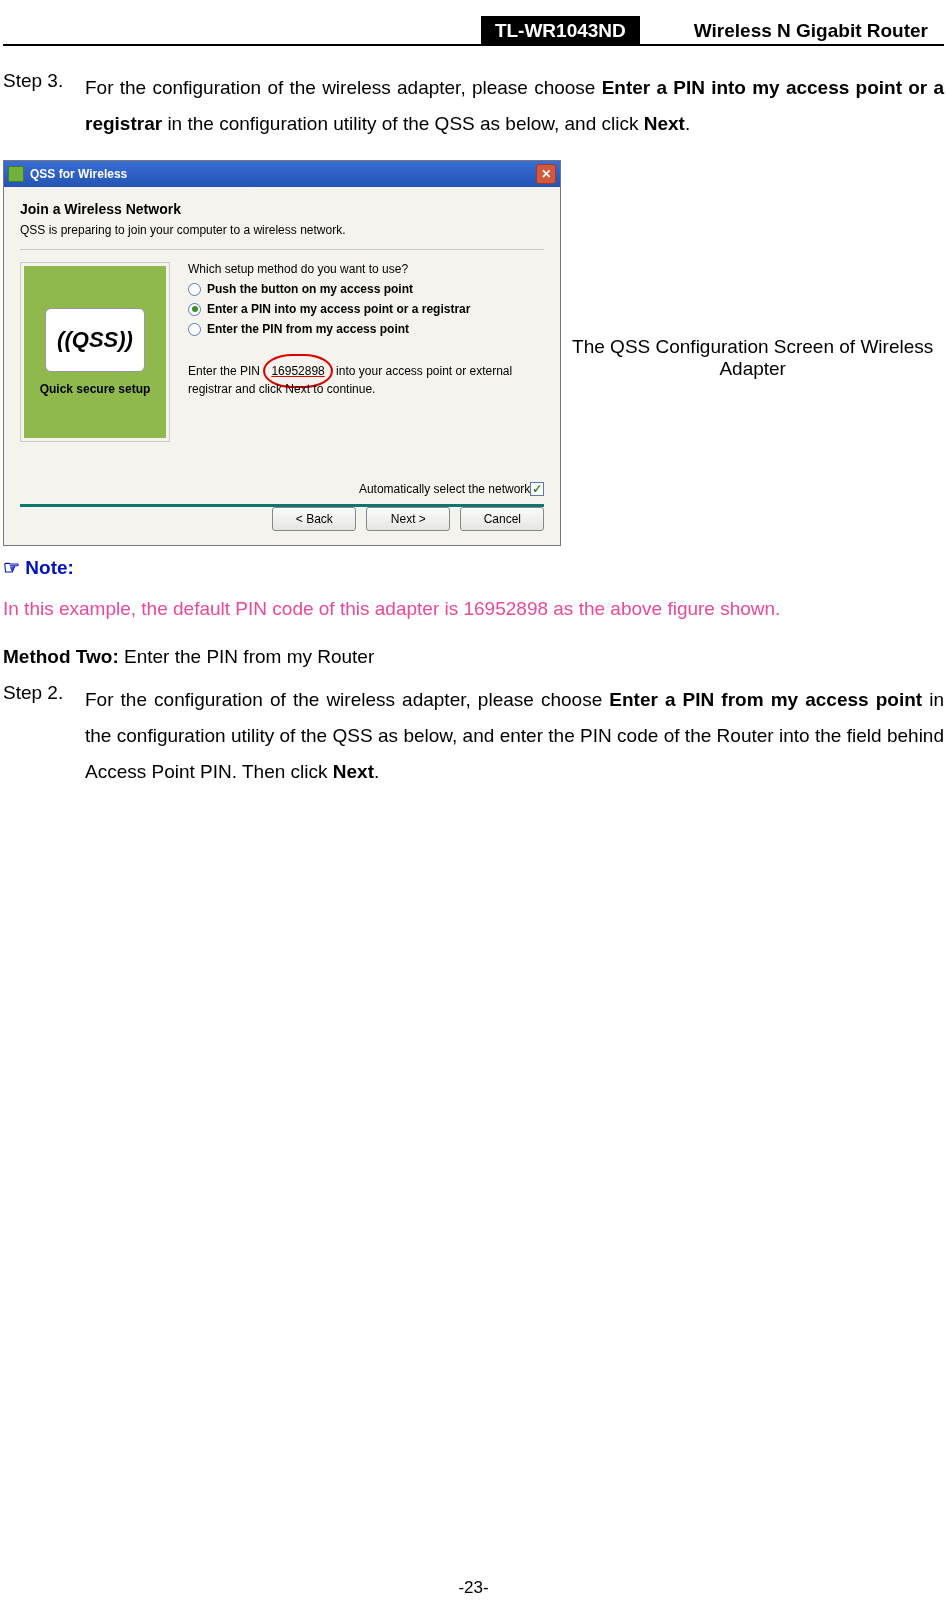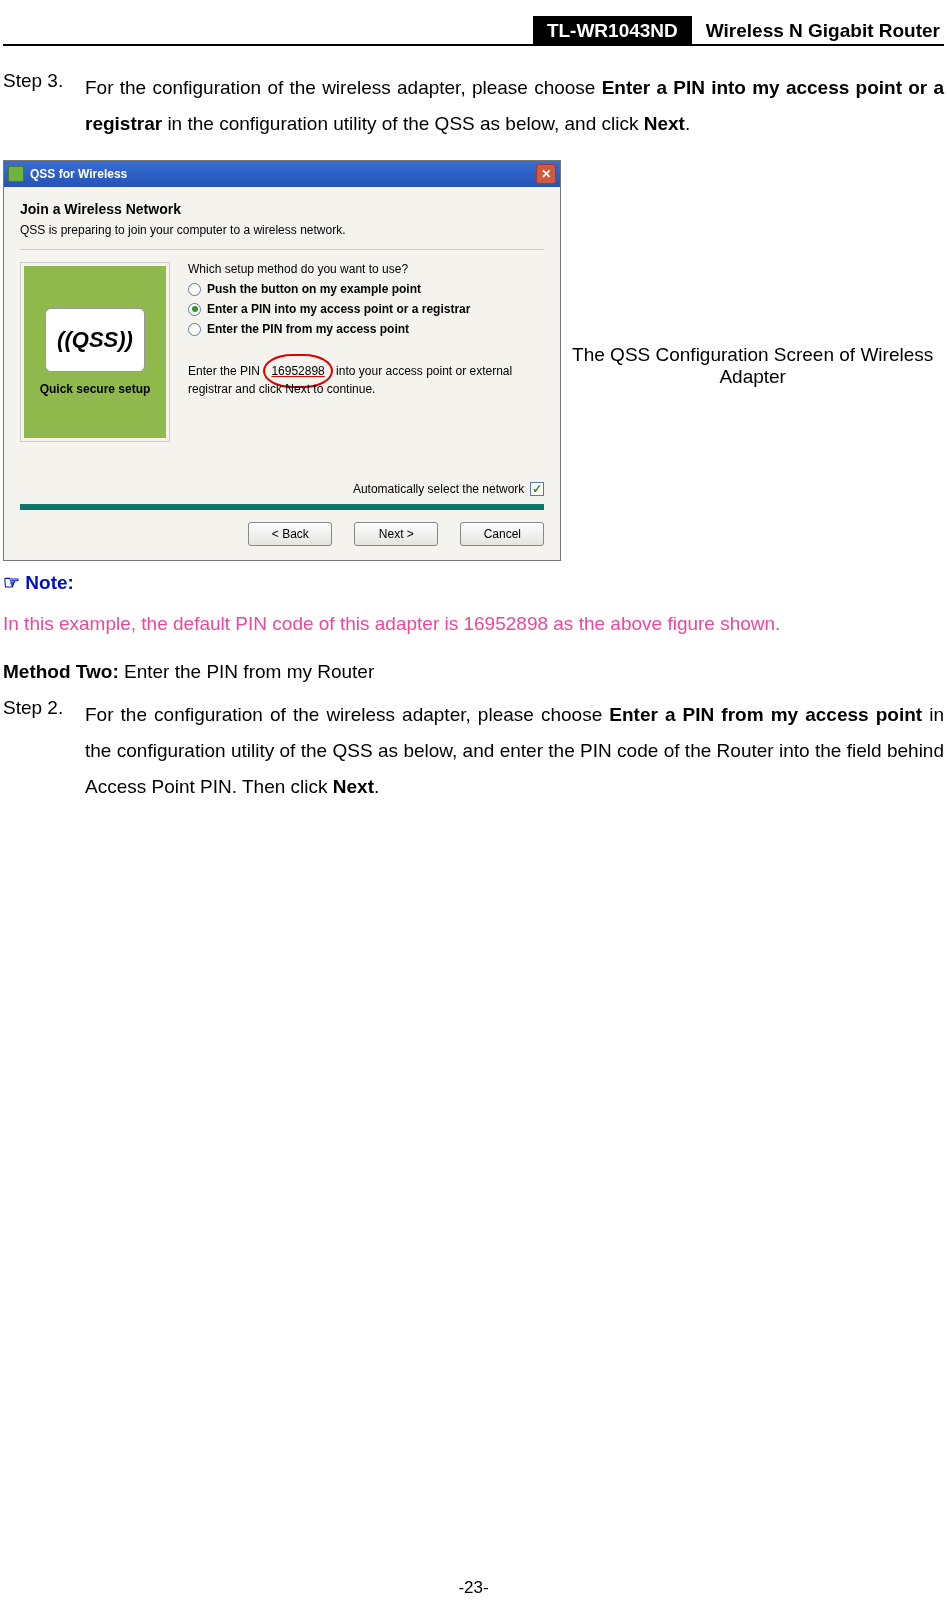--- a/index.html
+++ b/index.html
@@ -13,24 +13,25 @@
     padding: 10px 3px 0 3px;
     position: relative;
   }
   .header-line {
     border-top: 2px solid #000;
     margin-top: 34px;
     position: relative;
   }
   .header-row {
     position: absolute;
-    right: 4px;
+    right: 16px;
     top: -30px;
     display: flex;
     align-items: flex-end;
+    gap: 40px;
   }
   .model-box {
     background: #000;
     color: #fff;
     font-weight: bold;
     padding: 4px 14px;
     font-size: 19px;
   }
   .product-name {
     font-weight: bold;
@@ -125,30 +126,30 @@
   }
   .radio.sel::after{content:"";width:6px;height:6px;background:#3b8f2f;border-radius:50%;}
   .pinline{font-size:12px;margin-top:26px;line-height:1.5;}
   .circled{
     border:2px solid #d00;border-radius:50%/60%;
     padding:8px 6px;font-weight:normal;
     text-decoration: underline;
     text-decoration-color:#d00;
   }
   .autorow{
-    display:flex;justify-content:flex-end;align-items:center;gap:6px;
+    display:flex;justify-content:flex-end;align-items:center;gap:0;
     font-size:12px;margin-top:40px;
   }
   .chk{
     width:14px;height:14px;border:1px solid #5a7bb0;background:#fff;
     display:flex;align-items:center;justify-content:center;color:#2a8a2a;font-size:12px;font-weight:bold;
   }
   .btnrow{
-    display:flex;justify-content:flex-end;gap:22px;
-    border-top:6px solid #0f766e;margin-top:8px;padding-top:12px;
+    display:flex;justify-content:flex-end;gap:10px;
+    border-top:3px solid #0f766e;margin-top:8px;
   }
   .xpbtn{
     width:84px;height:24px;
     border:1px solid #888;border-radius:3px;
     background:linear-gradient(#fdfdfd,#e4e4e0);
     font-size:12px;
     display:flex;align-items:center;justify-content:center;
   }
   .caption{
     text-align:center;
@@ -215,21 +216,21 @@
           <div class="qssbox">
             <div class="qssinner">
               <div class="qsslogo">((<span>QSS</span>))</div>
               <div class="qsstext">Quick secure setup</div>
             </div>
           </div>
           <div class="rightcol">
             <div class="question">Which setup method do you want to use?</div>
             <div class="opt">
               <span class="radio"></span>
-              <span>Push the button on my example point</span>
+              <span>Push the button on my access point</span>
             </div>
             <div class="opt">
               <span class="radio sel"></span>
               <span>Enter a PIN into my access point or a registrar</span>
             </div>
             <div class="opt">
               <span class="radio"></span>
               <span>Enter the PIN from my access point</span>
             </div>
             <div class="pinline">

